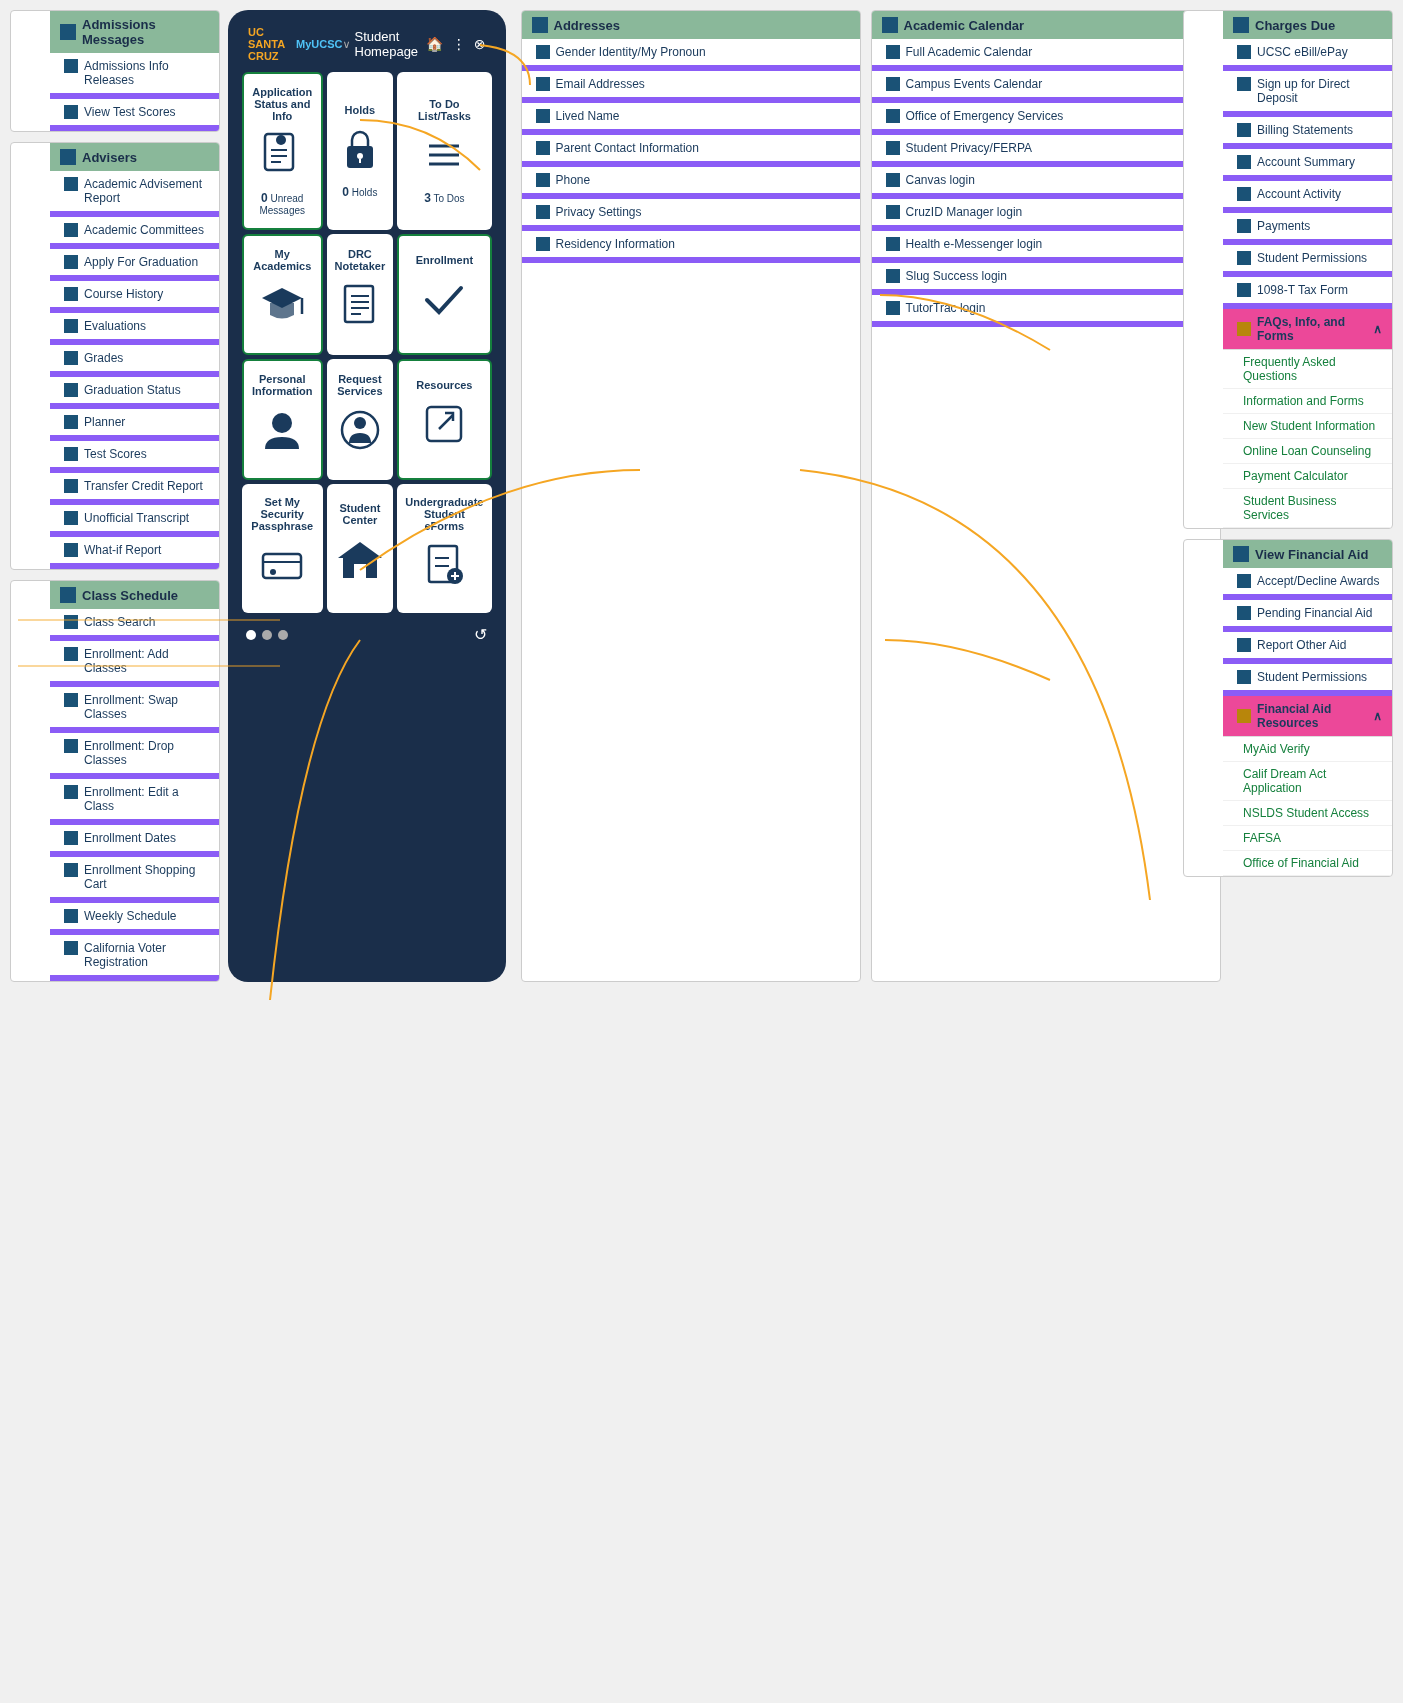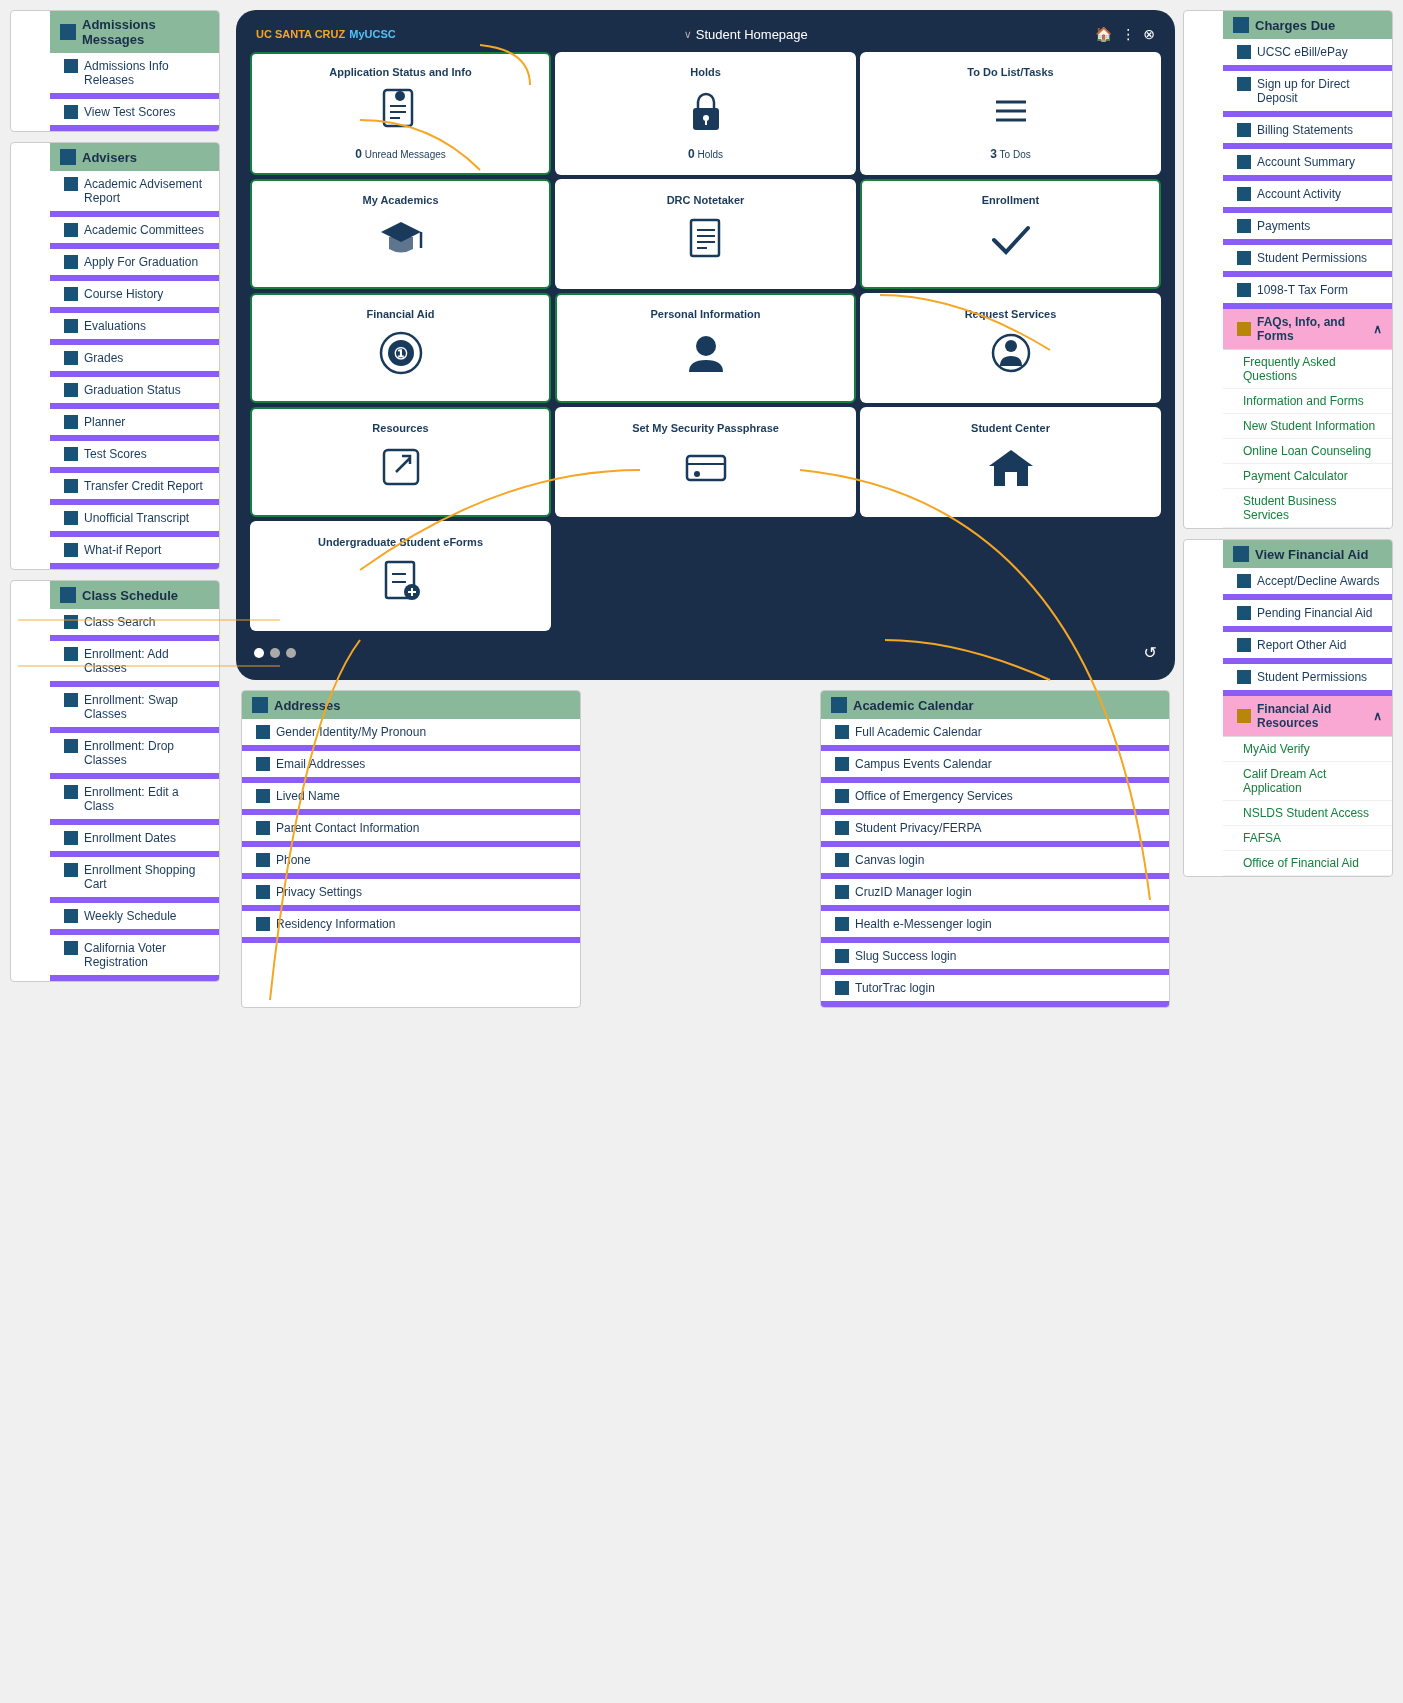--- a/index.html
+++ b/index.html
@@ -27,24 +27,23 @@
       flex-shrink: 0;
       display: flex;
       flex-direction: column;
       gap: 10px;
     }
 
     
     .center-area {
       flex: 1;
       display: flex;
-      flex-direction: column;
+      flex-direction: row;
       gap: 10px;
       min-width: 0;
-      margin-left: 8px;
     }
 
     
     .right-sidebar {
       width: 210px;
       flex-shrink: 0;
       display: flex;
       flex-direction: column;
       gap: 10px;
     }
@@ -253,21 +252,21 @@
     }
 
     .collapsible-header {
       padding: 6px 10px 6px 14px;
       font-size: 12px;
       color: #1a3a5c;
       cursor: pointer;
       display: flex;
       align-items: center;
       justify-content: space-between;
-      background: #f9a8d4;
+      background: #ec4899;
       border-bottom: 1px solid #ddd;
       font-weight: bold;
     }
 
     .collapsible-header .ch-left {
       display: flex;
       align-items: center;
       gap: 6px;
     }
 
@@ -478,28 +477,20 @@
                 <line x1="16" y1="34" x2="26" y2="34" stroke="#1a3a5c" stroke-width="2"></line>
               </svg></div>
           </div>
           <div class="tile tile-highlighted">
             <div class="tile-title">Enrollment</div>
             <div class="tile-icon" style="font-size: 14px;"><svg width="50" height="50" viewBox="0 0 50 50">
                 <polyline points="8,26 20,38 42,14" stroke="#1a3a5c" stroke-width="4" fill="none" stroke-linecap="round"></polyline>
               </svg></div>
           </div>
           <div class="tile tile-highlighted">
-            <div class="tile-title">Financial Aid</div>
-            <div class="tile-icon" style="font-size: 14px;"><svg width="50" height="50" viewBox="0 0 50 50">
-                <circle cx="25" cy="25" r="20" fill="none" stroke="#1a3a5c" stroke-width="2.5"></circle>
-                <circle cx="25" cy="25" r="13" fill="#1a3a5c"></circle>
-                <text x="25" y="31" text-anchor="middle" font-size="16" font-weight="bold" fill="white">①</text>
-              </svg></div>
-          </div>
-          <div class="tile tile-highlighted">
             <div class="tile-title">Personal Information</div>
             <div class="tile-icon" style="font-size: 14px;"><svg width="50" height="50" viewBox="0 0 50 50">
                 <circle cx="25" cy="18" r="10" fill="#1a3a5c"></circle>
                 <path d="M8 44 Q8 32 25 32 Q42 32 42 44" fill="#1a3a5c"></path>
               </svg></div>
           </div>
           <div class="tile">
             <div class="tile-title">Request Services</div>
             <div class="tile-icon" style="font-size: 14px;"><svg width="50" height="50" viewBox="0 0 50 50">
                 <circle cx="25" cy="25" r="18" fill="none" stroke="#1a3a5c" stroke-width="2.5"></circle>

